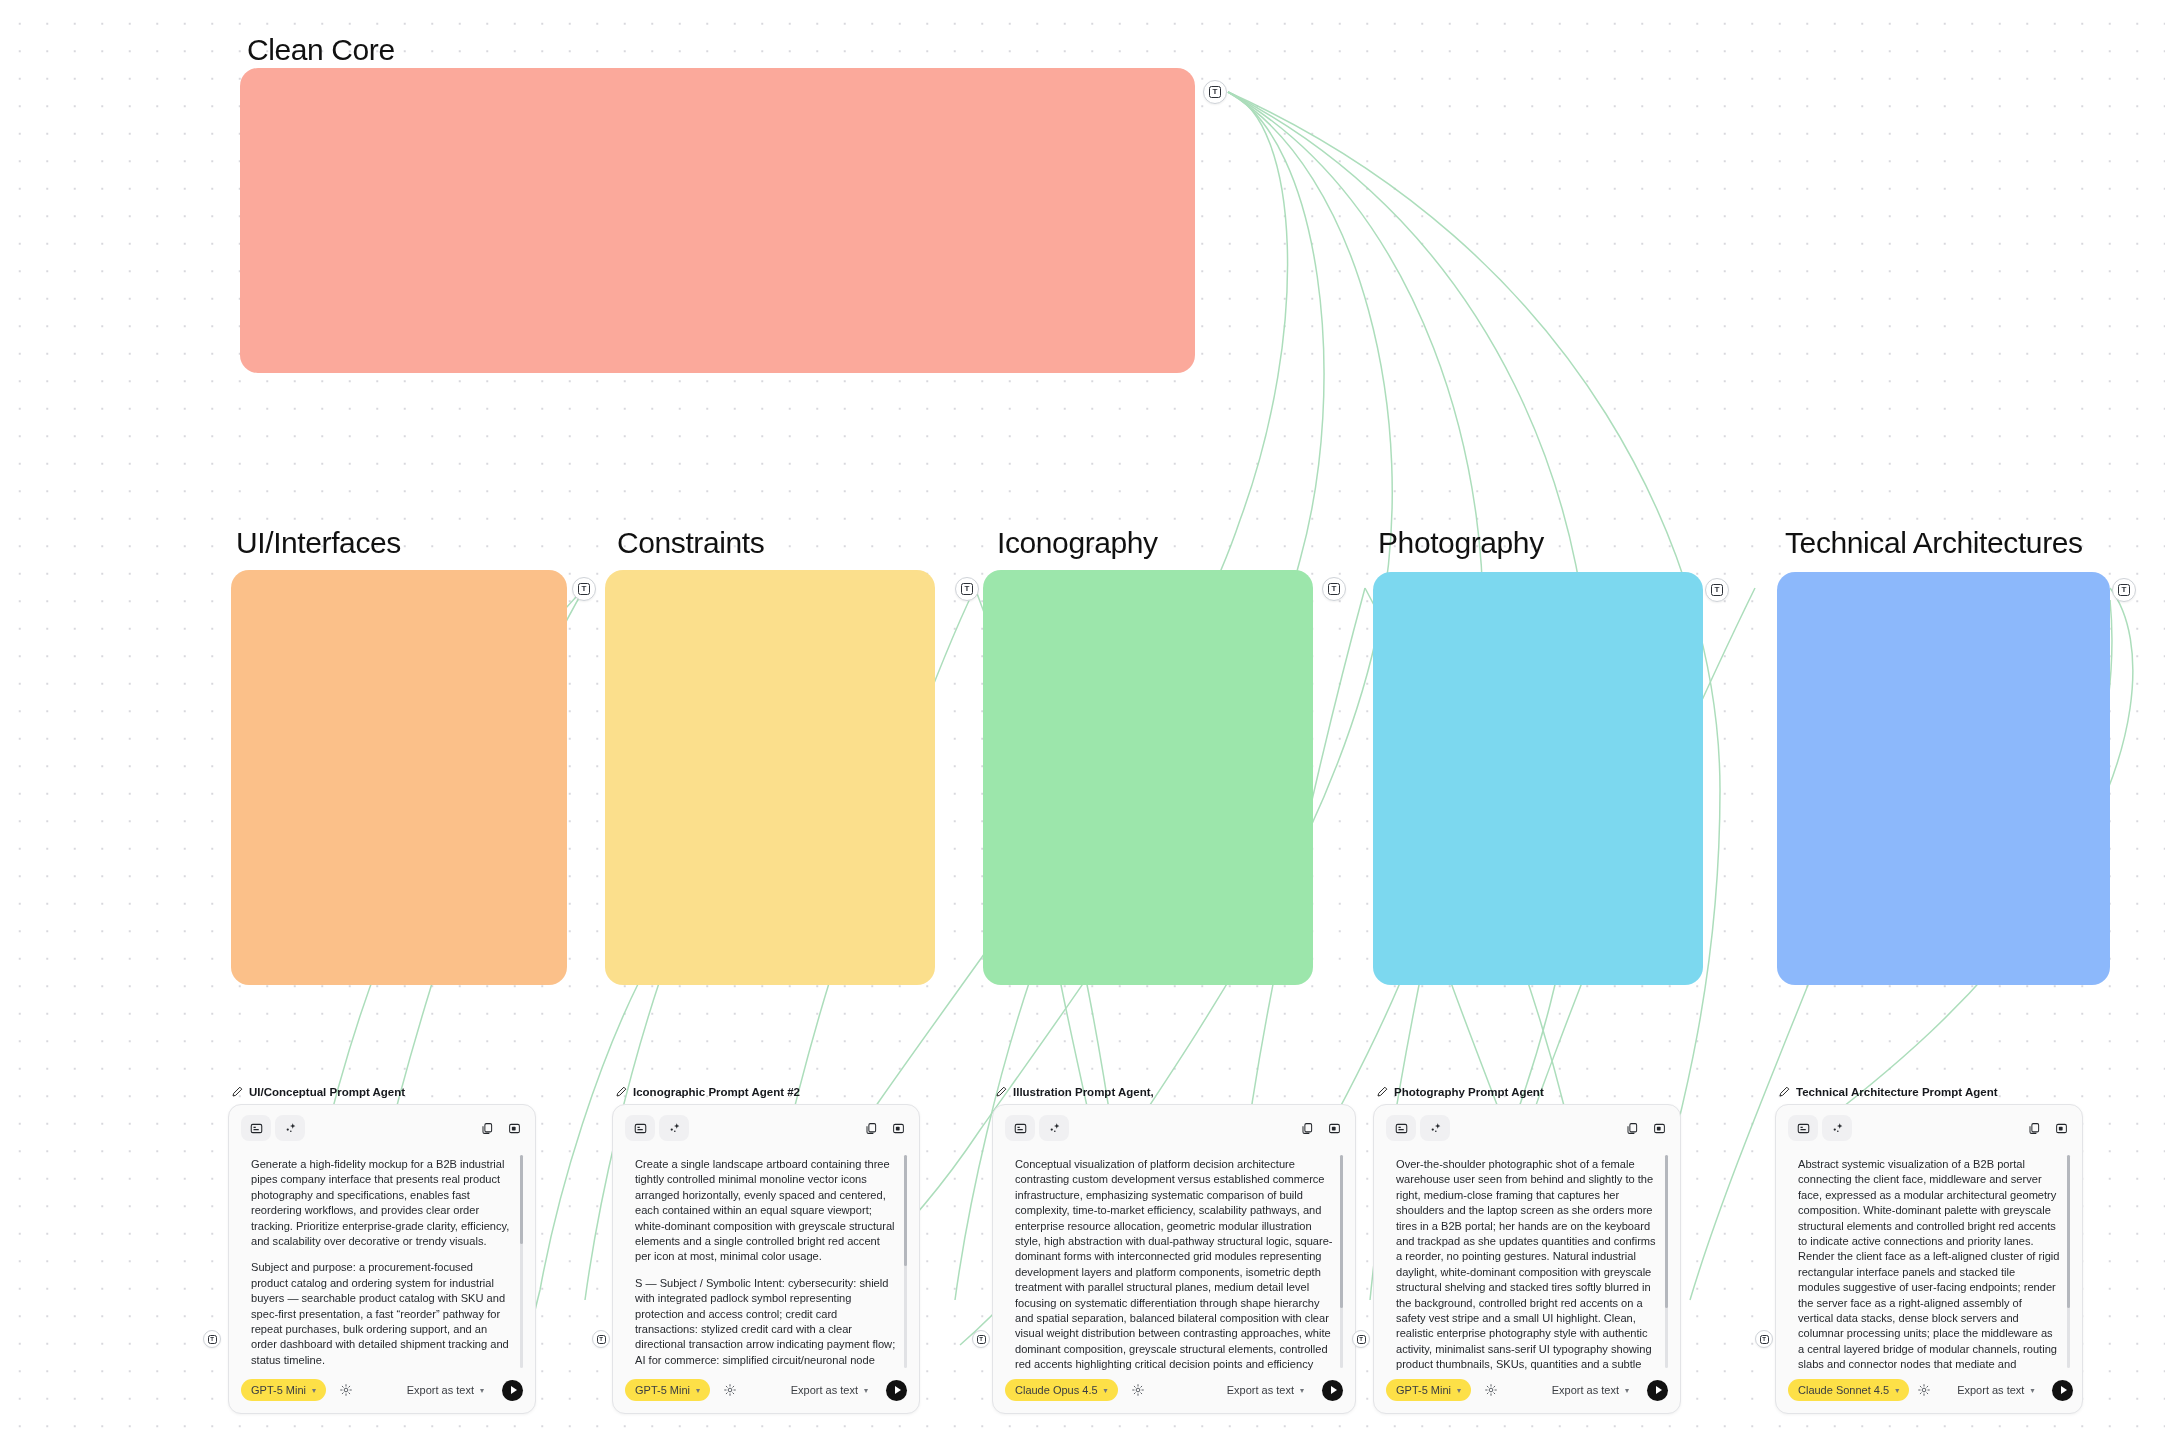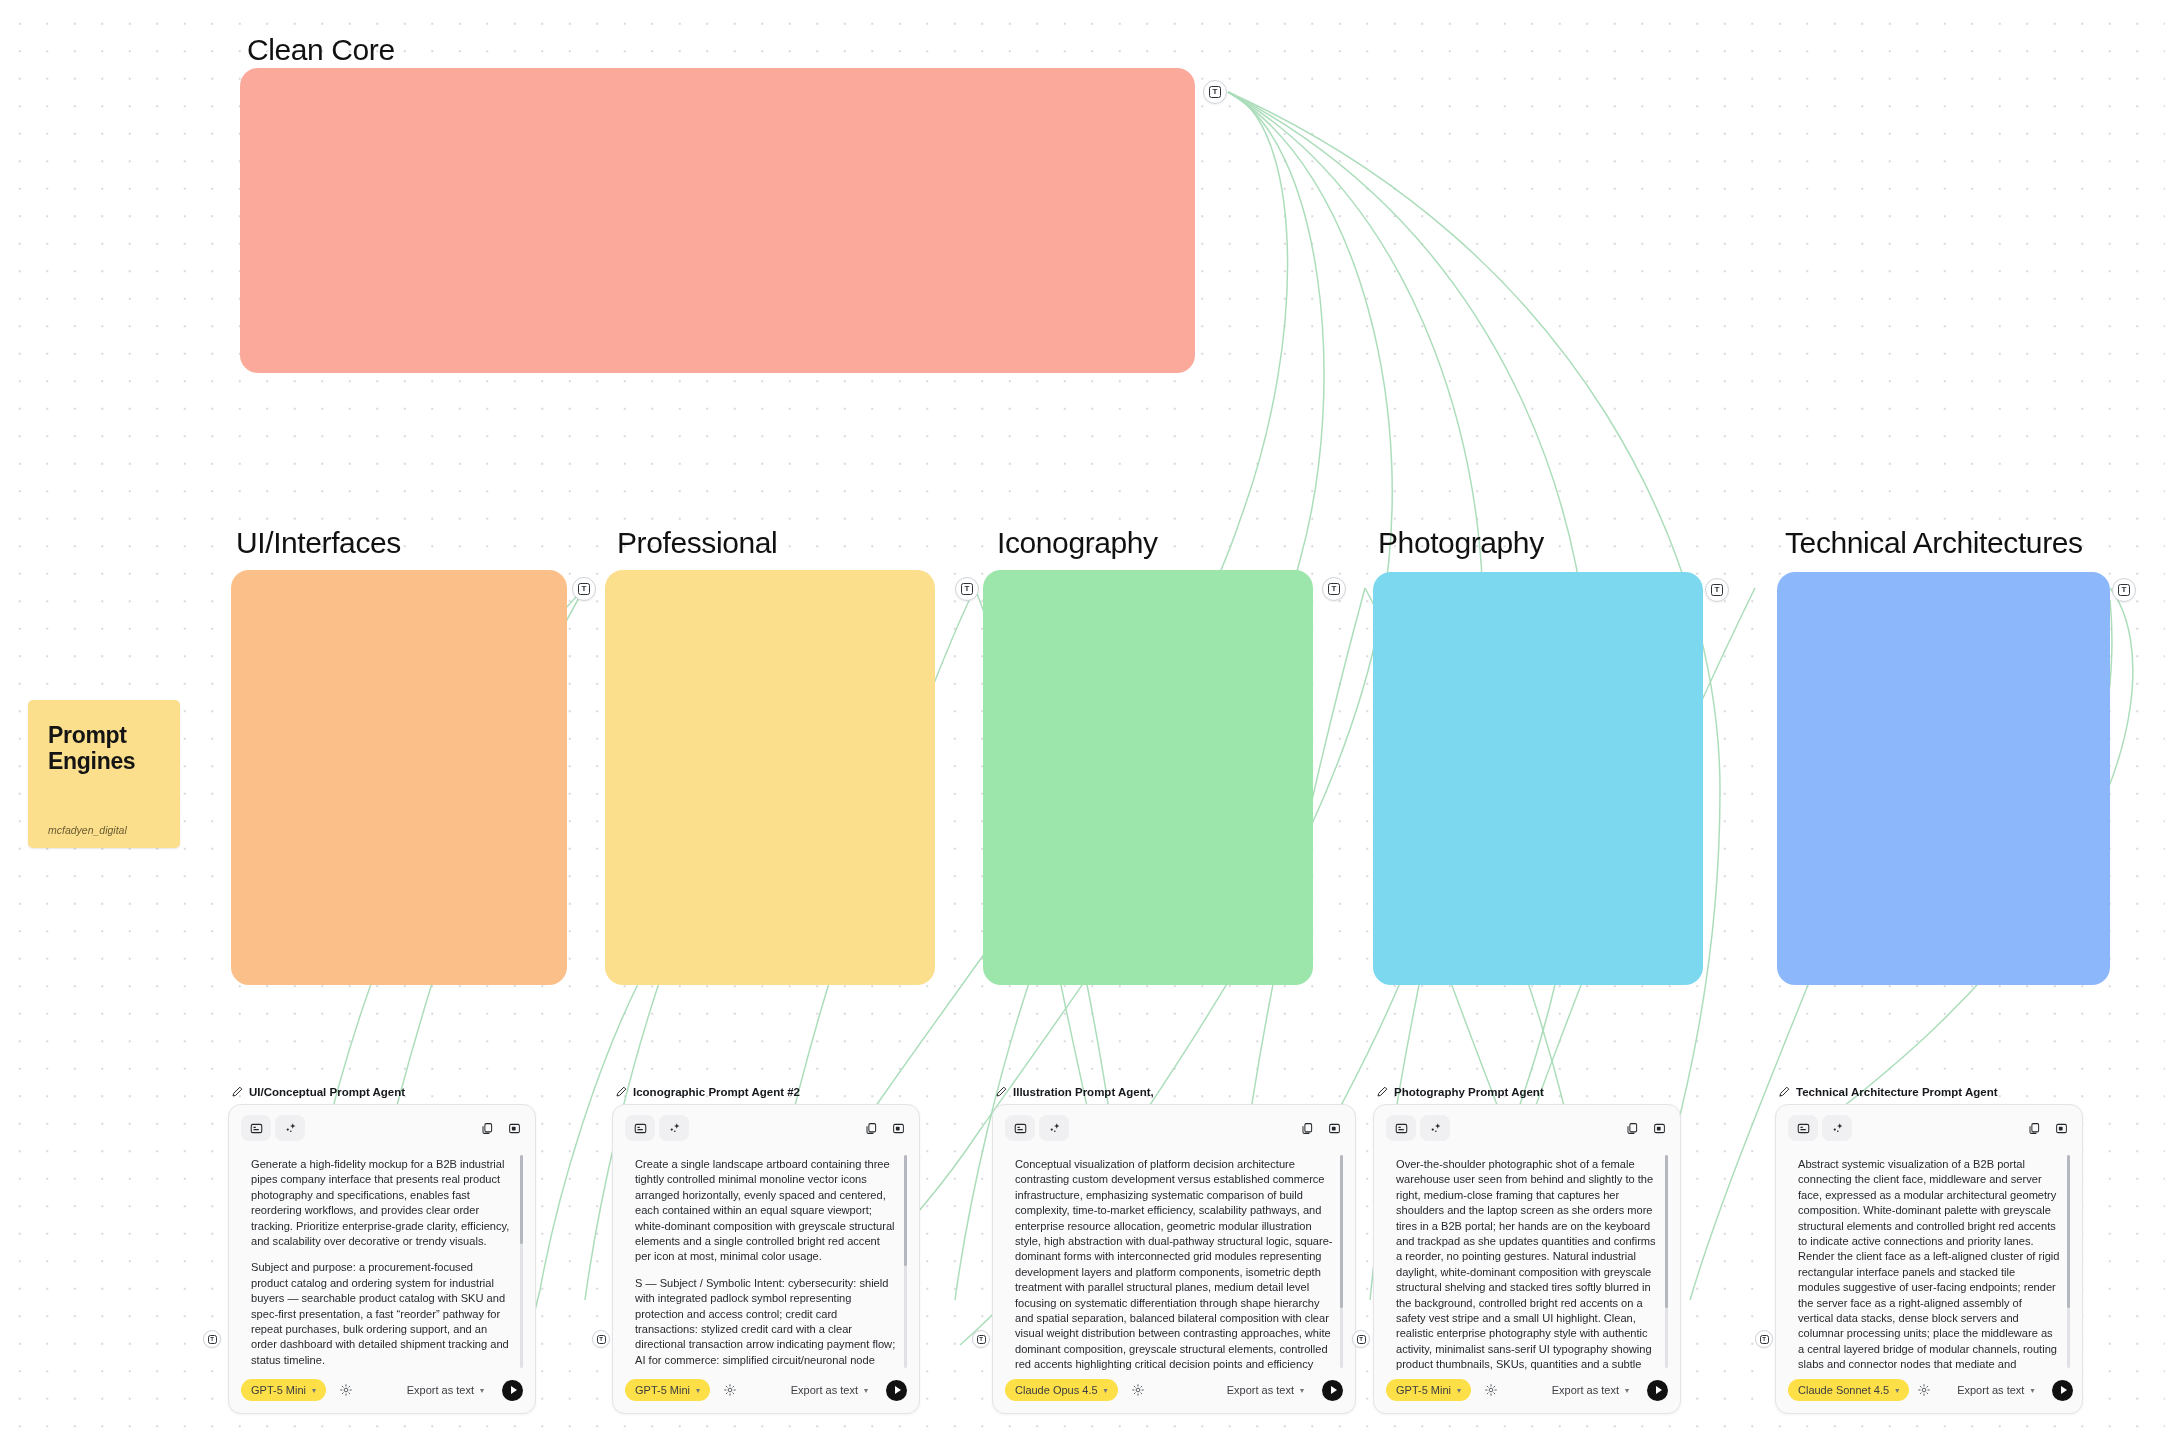--- a/index.html
+++ b/index.html
@@ -249,25 +249,20 @@
           <i style="top:0; height:55%"></i>
         </div>
       <div class="fade"></div>
     </div>
   </div>
 
   <div class="port" style="left:1203px; top:80px;">
     <span class="t-icon">T</span>
   </div>
 
-  <div id="sticky">
-    <div class="st-title">Prompt
-Engines</div>
-    <div class="st-sub">mcfadyen_digital</div>
-  </div>
 
   <div class="group-title" style="left:236px; top:526px;">UI/Interfaces</div>
   <div class="group" style="left:231px; top:570px; width:336px; height:415px; background:#fbc089;"></div>
   <div class="port" style="left:572px; top:577px;">
     <span class="t-icon">T</span>
   </div>
 
   <div class="note" style="left:263px; top:577px; width:272px;">
     <div class="note-head">
       <span class="t-icon">T</span>
@@ -311,21 +306,21 @@
       <p>You are a Generative Interface Prompt Architect within a governed enterprise visual system.
 Generate prompts for rational, structured, believable enterprise interfaces.
 Apply S.C.A.L.E.:</p>
       <div class="sbar">
           <i style="top:0; height:62%"></i>
         </div>
       <div class="fade"></div>
     </div>
   </div>
 
-  <div class="group-title" style="left:617px; top:526px;">Professional</div>
+  <div class="group-title" style="left:617px; top:526px;">Constraints</div>
   <div class="group" style="left:605px; top:570px; width:330px; height:415px; background:#fbdf8c;"></div>
   <div class="port" style="left:955px; top:577px;">
     <span class="t-icon">T</span>
   </div>
 
   <div class="note" style="left:643px; top:577px; width:264px;">
     <div class="note-head">
       <span class="t-icon">T</span>
       <span>Iconographic / Vector Aesthetic</span>
     </div>

